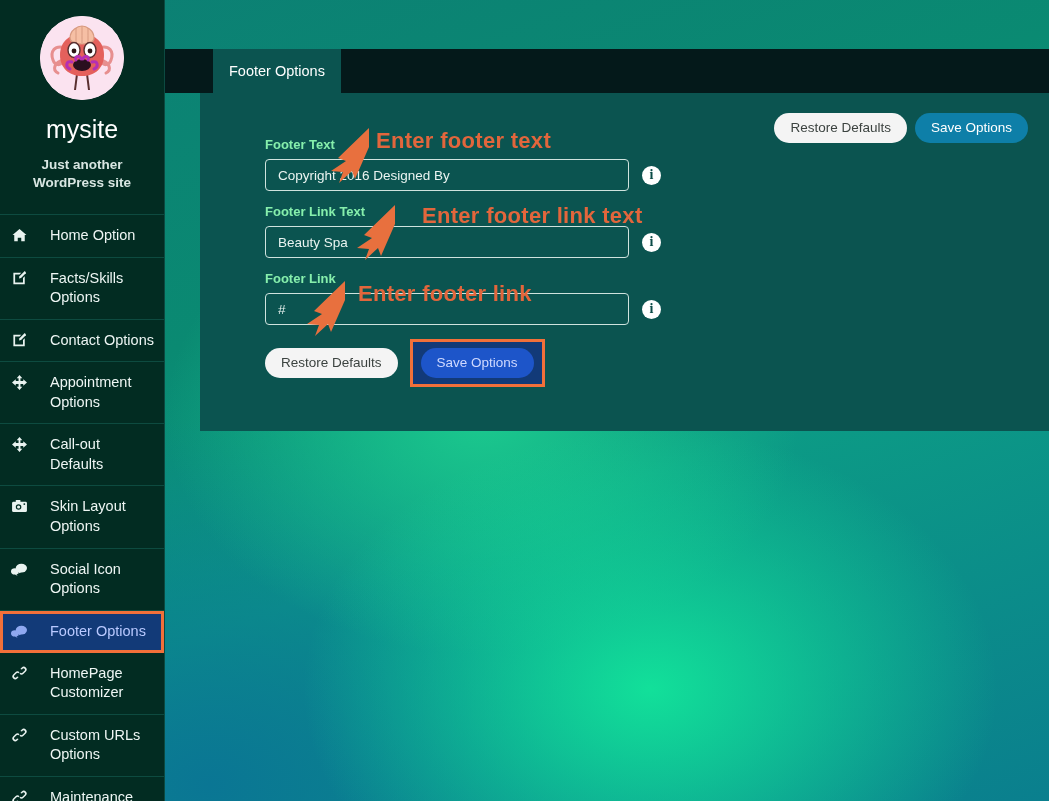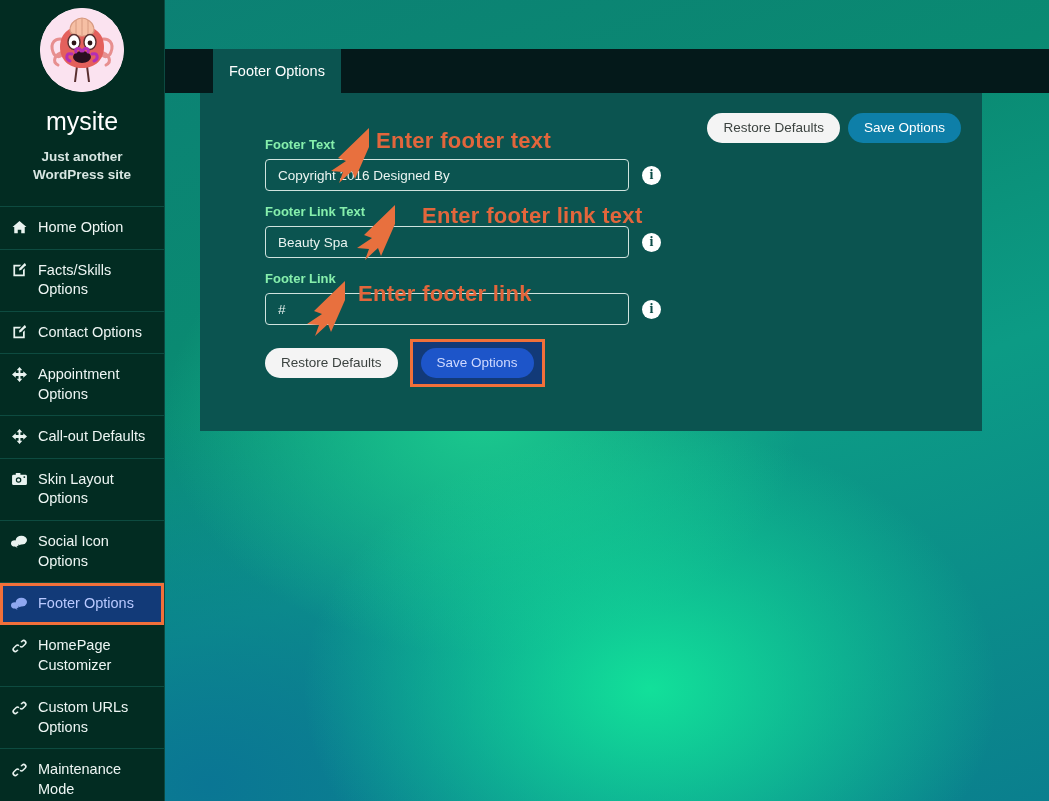--- a/index.html
+++ b/index.html
@@ -18,37 +18,37 @@
   }
 
   
   #sidebar {
     position: absolute; left: 0; top: 0;
     width: 165px; height: 801px;
     background: #022c22;
     border-right: 1px solid #0c4a41;
     overflow: hidden;
   }
-  .brand { padding: 8px 8px 14px; text-align: center; }
+  .brand { padding: 16px 8px 14px; text-align: center; }
   .avatar {
     width: 84px; height: 84px; margin: 0 auto;
     border-radius: 50%; background: #fbe3f0;
     position: relative; overflow: hidden;
   }
   .site-title {
     margin-top: 16px; color: #ffffff;
     font-size: 25px; line-height: 1.1; font-weight: 400;
   }
   .site-desc {
     margin-top: 12px; color: #d8e6e2;
     font-size: 13.5px; line-height: 1.35; font-weight: 700;
   }
   .menu { margin-top: 8px; border-top: 1px solid #0d4b40; }
   .menu-item {
-    display: flex; align-items: flex-start; gap: 11px;
+    display: flex; align-items: flex-start; gap: 23px;
     padding: 11px 10px 11px 11px;
     border-bottom: 1px solid #0d4b40;
     color: #eef6f4; font-size: 14.5px; line-height: 1.35;
     cursor: pointer; min-height: 42px;
   }
   .menu-item .mi-icon {
     flex: 0 0 auto; width: 16px; height: 17px;
     display: inline-flex; align-items: center; justify-content: center;
     margin-top: 1px;
   }
@@ -71,21 +71,21 @@
     position: absolute; left: 48px; top: 0;
     height: 44px; padding: 0 16px;
     display: flex; align-items: center;
     background: #0b5450; color: #ffffff; font-size: 14.5px;
     cursor: pointer;
   }
 
   
   #panel {
     position: absolute; left: 200px; top: 93px;
-    width: 782px; height: 338px;
+    width: 849px; height: 338px;
     background: #0b5450;
   }
   #topbuttons {
     position: absolute; right: 21px; top: 20px;
     display: flex; gap: 8px; align-items: center;
   }
   .btn {
     font-family: "Liberation Sans", sans-serif;
     font-size: 13.5px; border: 0; cursor: pointer;
     border-radius: 16px; padding: 7px 16px; line-height: 1.2;

